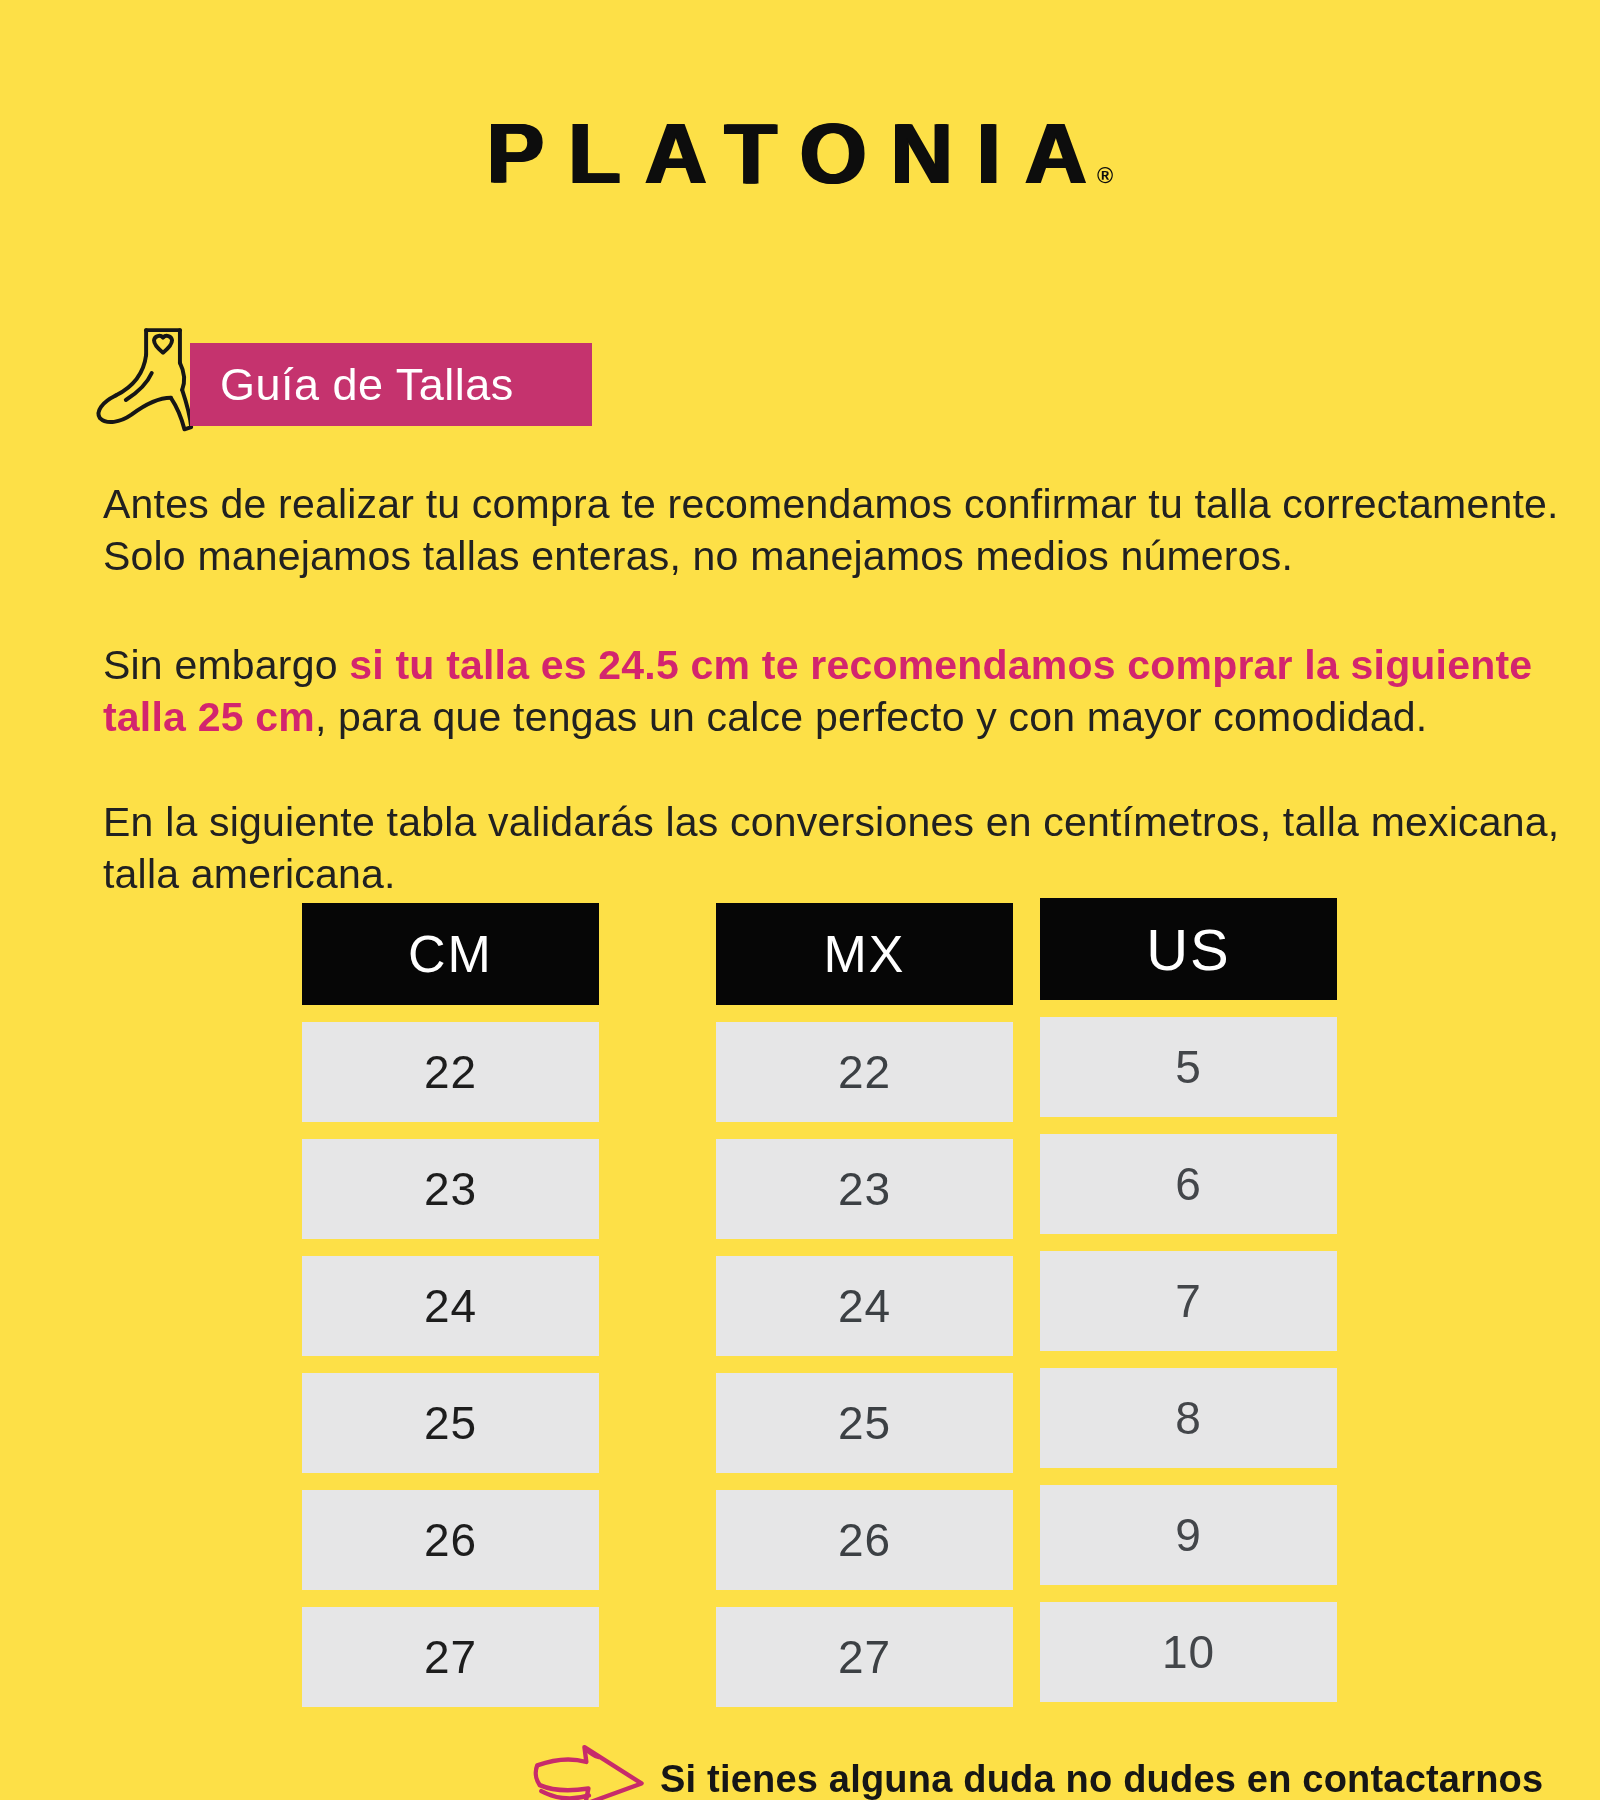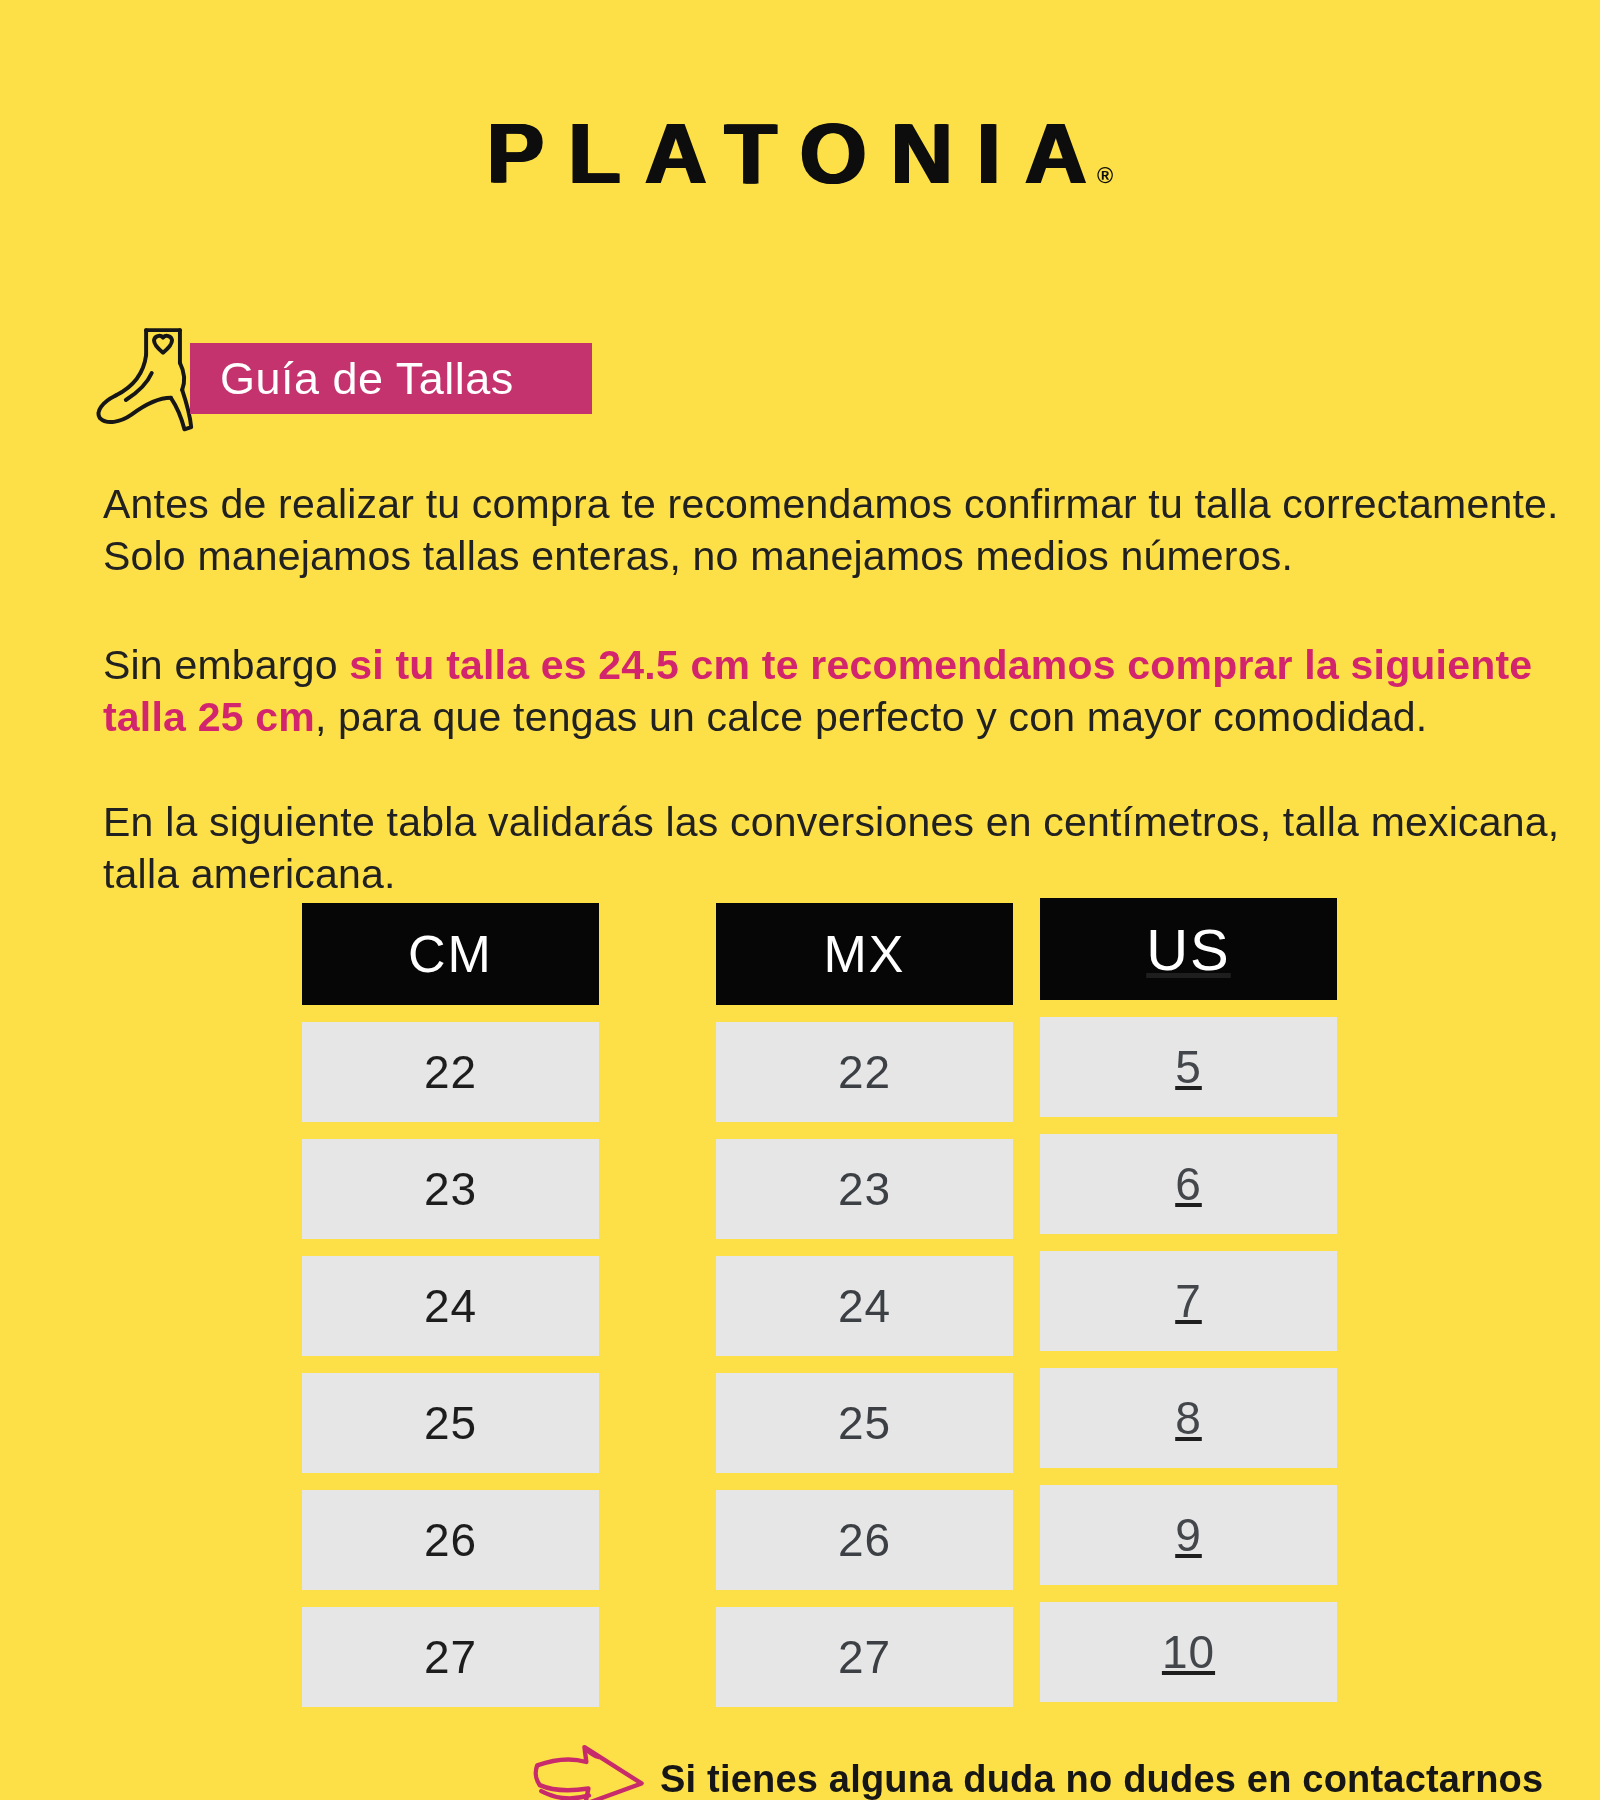--- a/index.html
+++ b/index.html
@@ -16,41 +16,41 @@
     white-space:nowrap;
   }
   .logo .reg {
     font-size:22px; letter-spacing:0; font-weight:700;
     text-shadow:none; margin-left:-14px;
   }
 
   
   .shoe-icon { position:absolute; left:92px; top:320px; width:124px; height:124px; }
   .banner {
-    position:absolute; left:190px; top:343px; width:402px; height:71px;
+    position:absolute; left:190px; top:343px; width:402px; height:83px;
     background:#C5336E; display:flex; align-items:center; padding-left:30px;
     box-sizing:border-box;
   }
   .banner-title { color:#ffffff; font-size:45px; font-weight:300; letter-spacing:0.5px; }
 
   
   .para {
     position:absolute; left:103px; width:1470px; font-size:41px; line-height:52px;
     color:#212121; white-space:pre-line; letter-spacing:0.2px;
   }
   .para-1 { top:437px; }
   .para-2 { top:598px; }
   .para-3 { top:755px; }
   .hl { color:#D3256E; font-weight:bold; }
 
   
   .size-col { position:absolute; width:297px; }
   .size-col-cm { left:302px; top:903px; }
   .size-col-mx { left:671px; top:903px;padding-left:45px; }
-  .size-col-us { left:1040px; top:898px;text-decoration:underline; }
+  .size-col-us { left:1040px; top:898px; }
   .col-header {
     height:102px; background:#060606; color:#ffffff;
     display:flex; align-items:center; justify-content:center;
     font-size:52px; font-weight:300; letter-spacing:2px;
   }
   .size-col-us .col-header { font-size:58px; }
   .cell {
     height:100px; margin-top:17px; background:#E6E6E7;
     display:flex; align-items:center; justify-content:center;
     font-size:46px; font-weight:300; letter-spacing:1px;

